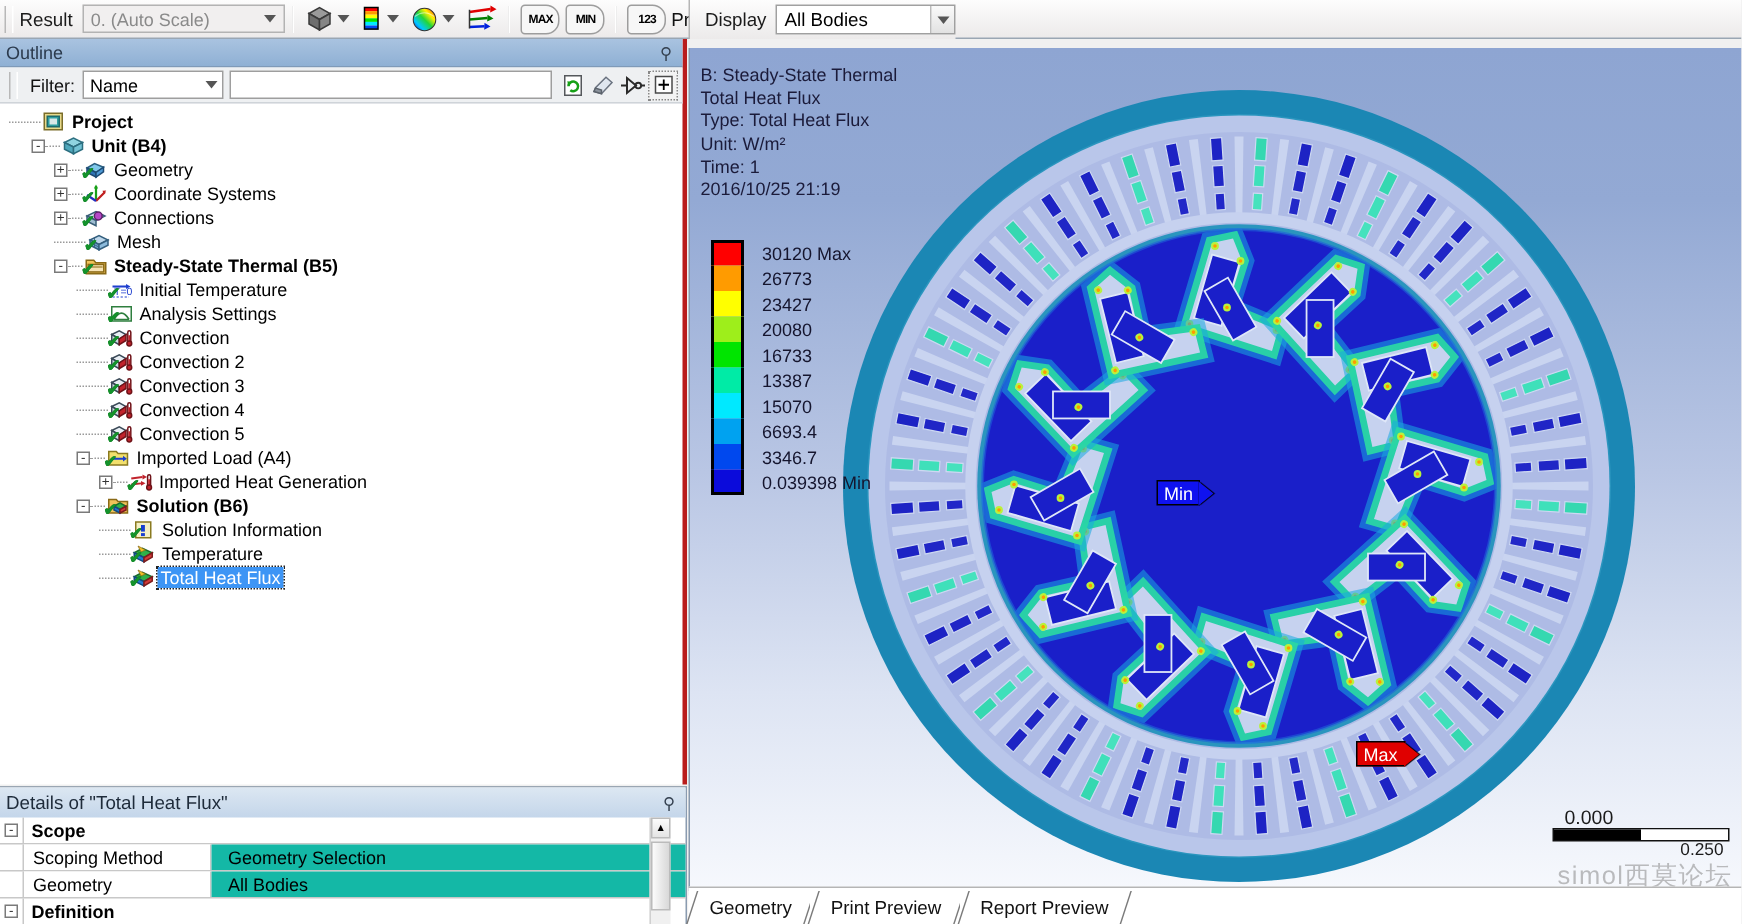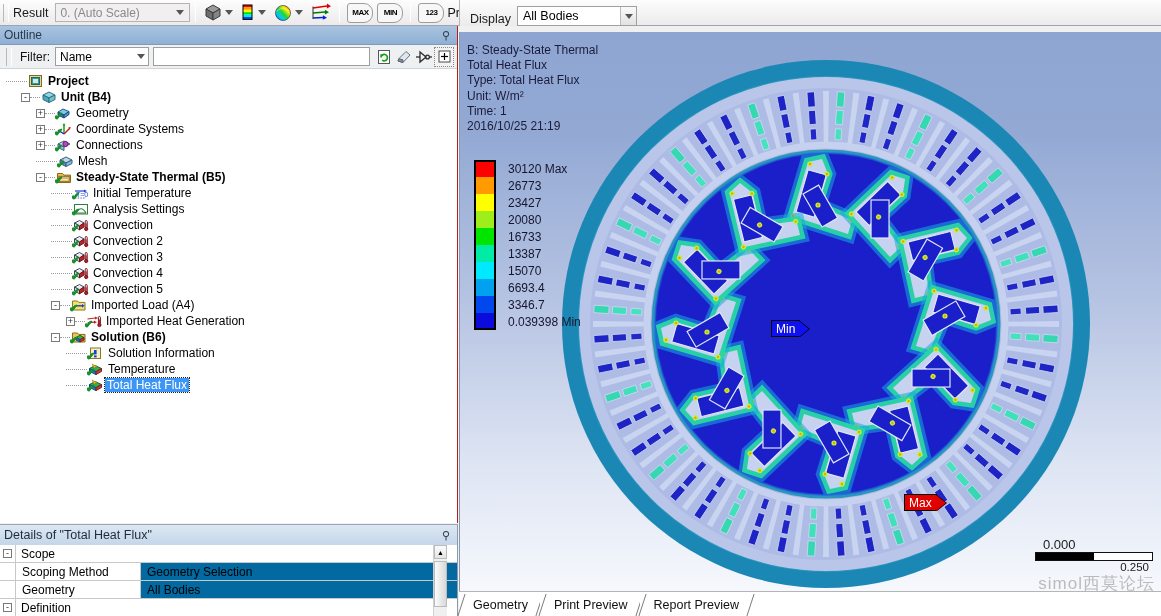--- a/index.html
+++ b/index.html
@@ -39,21 +39,21 @@
   .icon-box.round { border-radius: 3px 9px 9px 3px; }
   .probe-txt { font-size: 12.5px; color: #111; padding-left: 3px; }
   .disp-label { font-size:12.5px; color:#1b1b1b; padding: 0 6px 0 4px; }
   .disp-combo { height:20px; width:120px; background:#fff; border:1px solid #a0a0a0;
      display:flex; align-items:center; justify-content:space-between; padding-left:5px; font-size:12.5px; }
   .disp-combo .btn-dn { width:16px; height:18px; display:flex; align-items:center; justify-content:center;
      background:linear-gradient(#fafafa,#e2e2e2); border-left:1px solid #bbb; }
 
   
   .outline-panel { position:absolute; left:0; top:26px; width:458px; height:497px;
-    background:#fff; border-right:1px solid #b91c1c; }
+    background:#fff; border-right:3px solid #b91c1c; }
   .panel-title { height:19px; background:linear-gradient(#a9c3e0,#8fb0d4);
     display:flex; align-items:center; padding:0 4px; color:#2b3a4d; font-size:12px;
     border-bottom:1px solid #7f9ab8;}
   .panel-title .t { flex:1; }
   .pin { font-size:11px; color:#34404f; transform: rotate(0deg); padding-right:3px; }
   .filter-bar { height:24px; background:#eef0f2; display:flex; align-items:center;
     padding:0 3px; border-bottom:1px solid #cfd4d9; }
   .filter-bar .lbl { font-size:12px; color:#111; padding:0 5px 0 6px; }
   .filter-combo { width:94px; height:19px; background:#fff; border:1px solid #9e9e9e;
     display:flex; align-items:center; justify-content:space-between; padding-left:4px; font-size:12px; }
@@ -77,24 +77,24 @@
 
   
   .details-panel { position:absolute; left:0; top:524px; width:458px; height:92px;
     background:#fff; border-right:1px solid #8a9bb0; border-top:1px solid #9aa6b3; }
   .det-title { height:20px; background:linear-gradient(#dce7f2,#c4d6ea);
     display:flex; align-items:center; padding:0 4px; font-size:12.5px; color:#1e2b3a; }
   .det-grid { font-size:12px; }
   .det-row { display:flex; height:18px; border-bottom:1px solid #c8c8c8; }
   .det-row .exp-cell { width:16px; border-right:1px solid #c8c8c8; display:flex;
     align-items:center; justify-content:center; }
-  .det-row .head { flex:1; font-weight:normal; padding-left:5px; display:flex; align-items:center; }
+  .det-row .head { flex:1; font-weight:bold; padding-left:5px; display:flex; align-items:center; }
   .det-row .k { width:125px; padding-left:6px; border-right:1px solid #c8c8c8;
     display:flex; align-items:center; background:#fff; }
-  .det-row .v { flex:1; padding-left:6px; background:#0369a1; display:flex; align-items:center; }
+  .det-row .v { flex:1; padding-left:11px; background:#14b8a6; display:flex; align-items:center; }
   .det-scroll { position:absolute; right:10px; top:20px; width:14px; height:72px;
     background:#f0f0f0; border-left:1px solid #d0d0d0; }
   .det-scroll .up { height:14px; background:linear-gradient(#fcfcfc,#e4e4e4);
     border:1px solid #bbb; display:flex; align-items:center; justify-content:center; font-size:7px;}
   .det-scroll .thumb { margin-top:2px; height:46px; background:linear-gradient(90deg,#fcfcfc,#d8d8d8);
     border:1px solid #bbb; }
 
   
   .viewport { position:absolute; left:459px; top:32px; width:702px; height:565px;
     background: linear-gradient(#8ea5d2 0%, #93a9d4 18%, #b9c6e4 50%, #dde4f3 76%, #f7f9fd 100%);
@@ -217,21 +217,21 @@
       <span class="icon-box round">MIN</span>
     </div>
 
     <div class="tb-sep"></div>
 
     <div class="tb-btn">
       <span class="icon-box round">123</span>
       <span class="probe-txt">Probe</span>
     </div>
 
-    <div style="position:absolute; left:459px; top:0; height:26px; display:flex; align-items:flex-end;
+    <div style="position:absolute; left:459px; top:0; height:26px; display:flex; align-items:center;
                 border-left:1px solid #b6b6b6; padding-left:6px; background:linear-gradient(#fdfdfd,#eceaea);">
       <span class="disp-label">Display</span>
       <div class="disp-combo">
         <span>All Bodies</span>
         <span class="btn-dn">
           <span class="arrow-dn" style="margin:0"></span>
         </span>
       </div>
     </div>
   </div>

